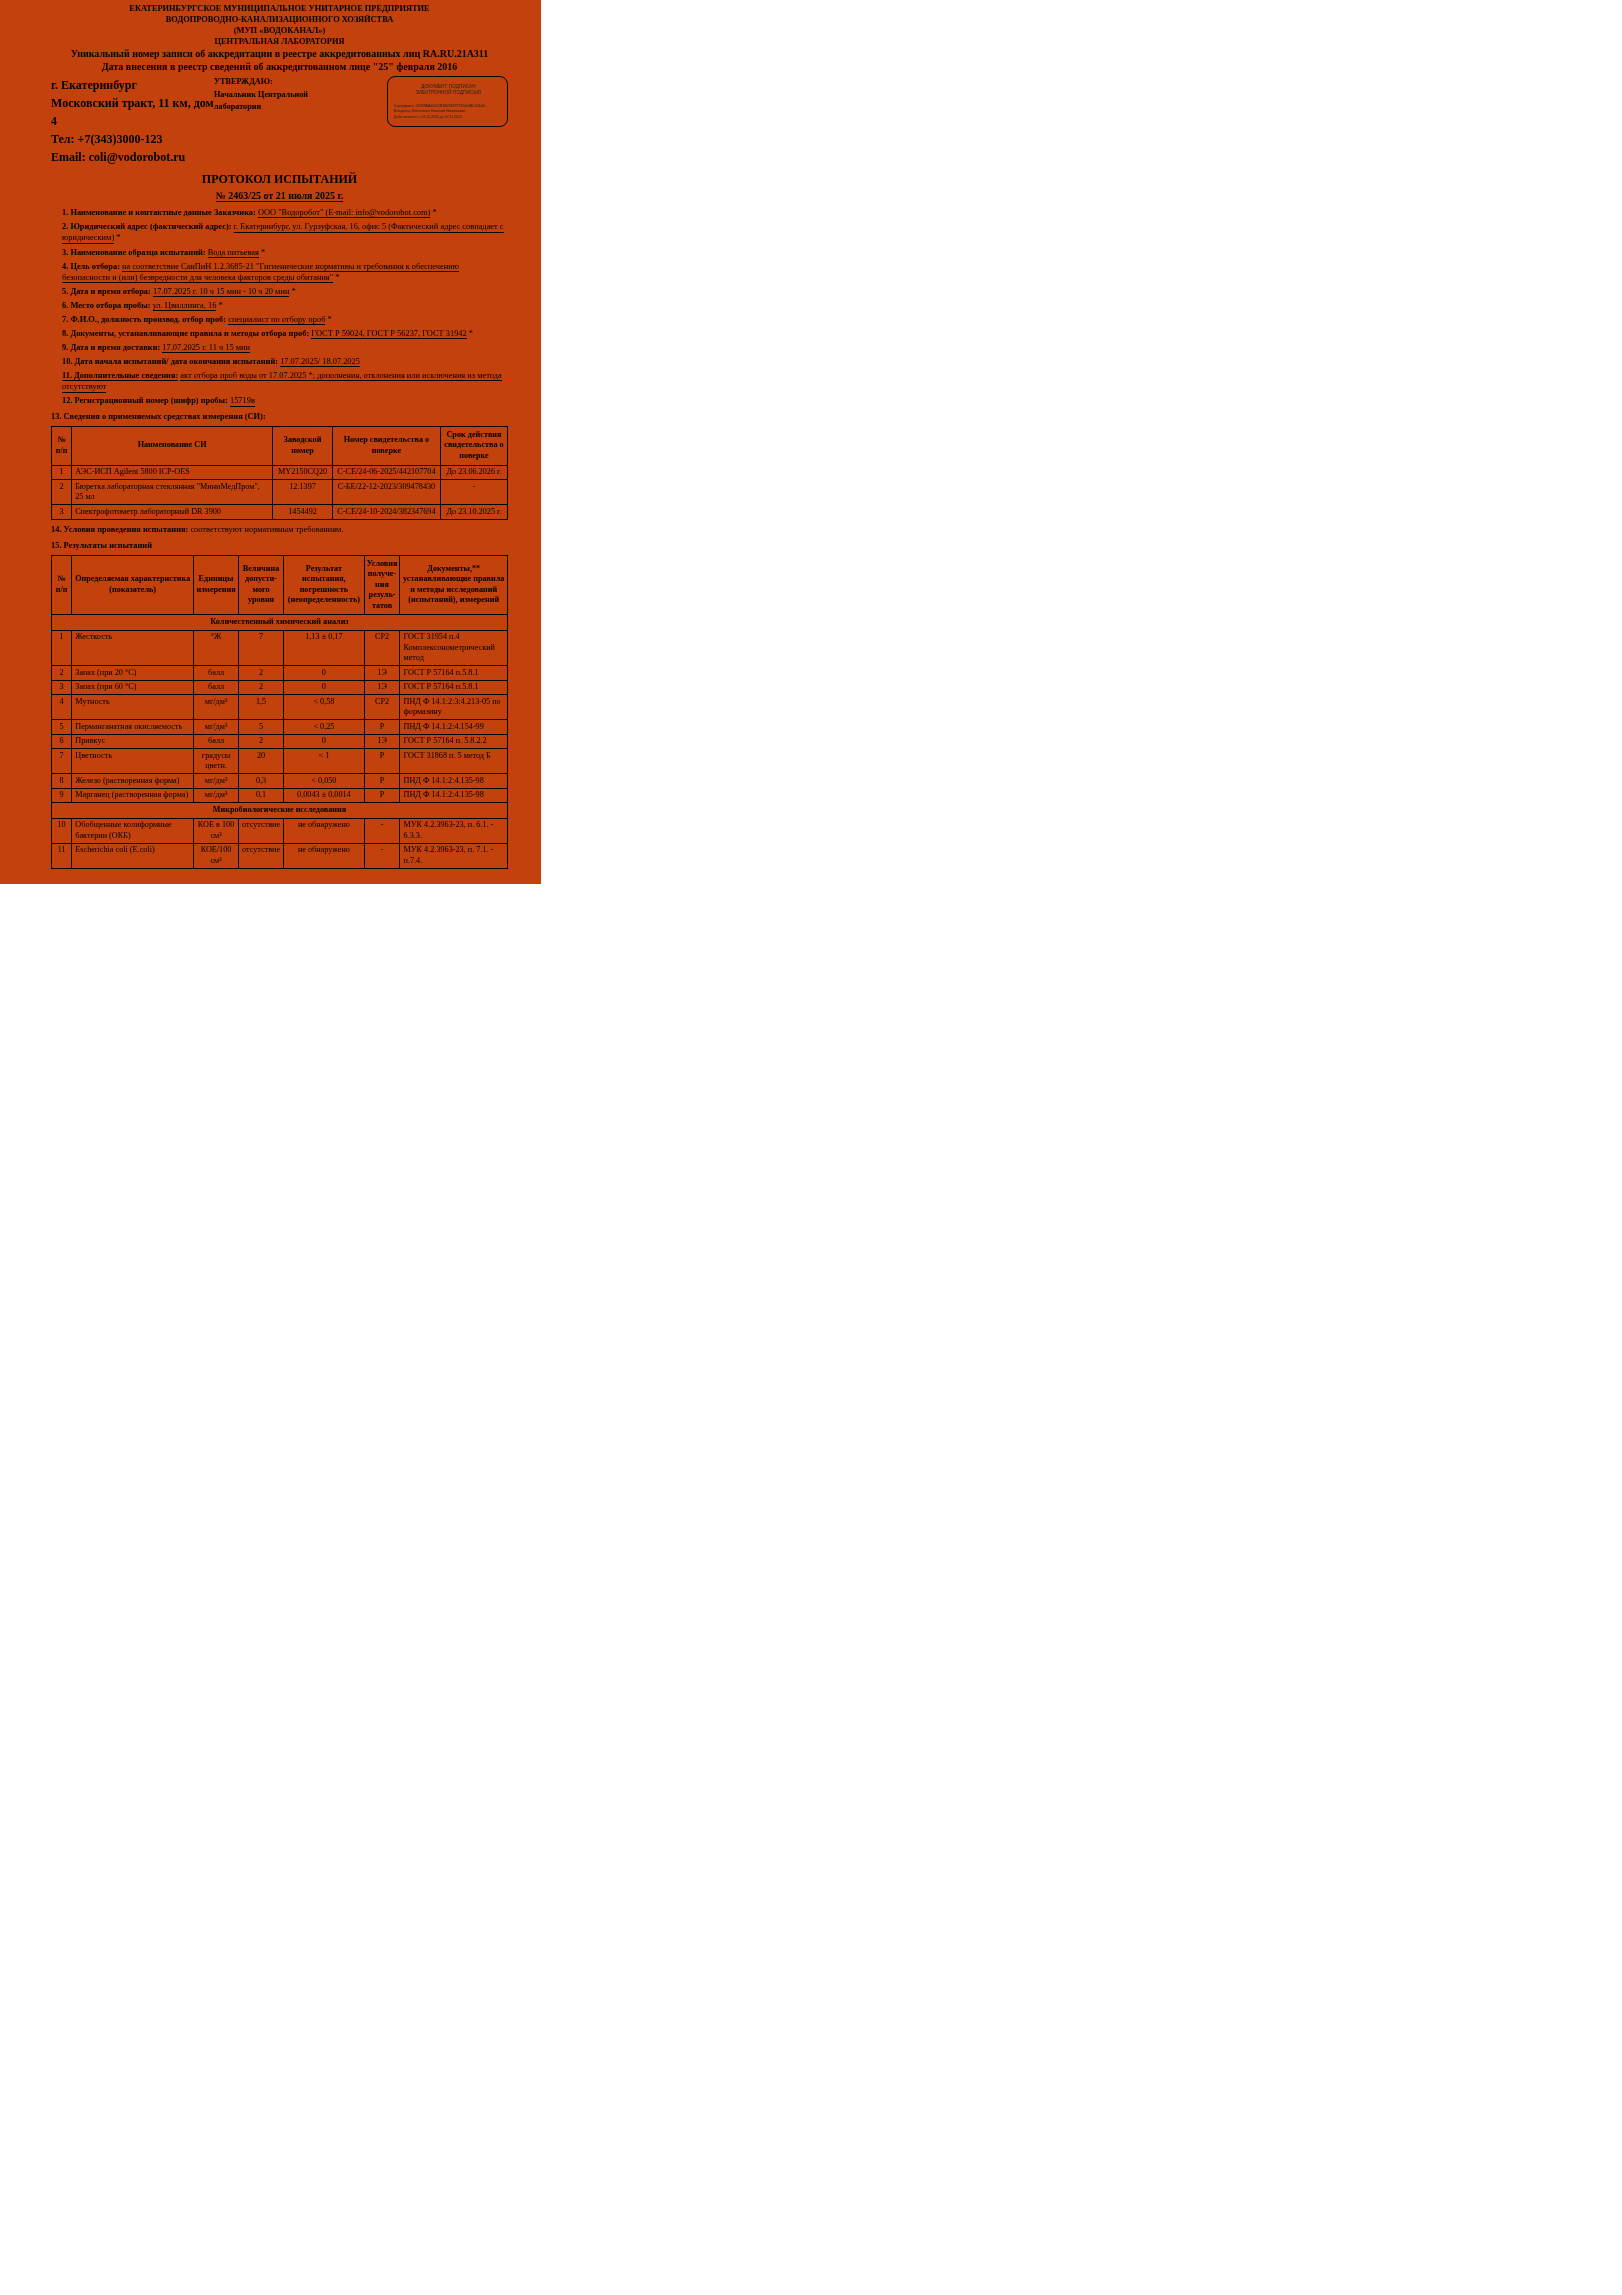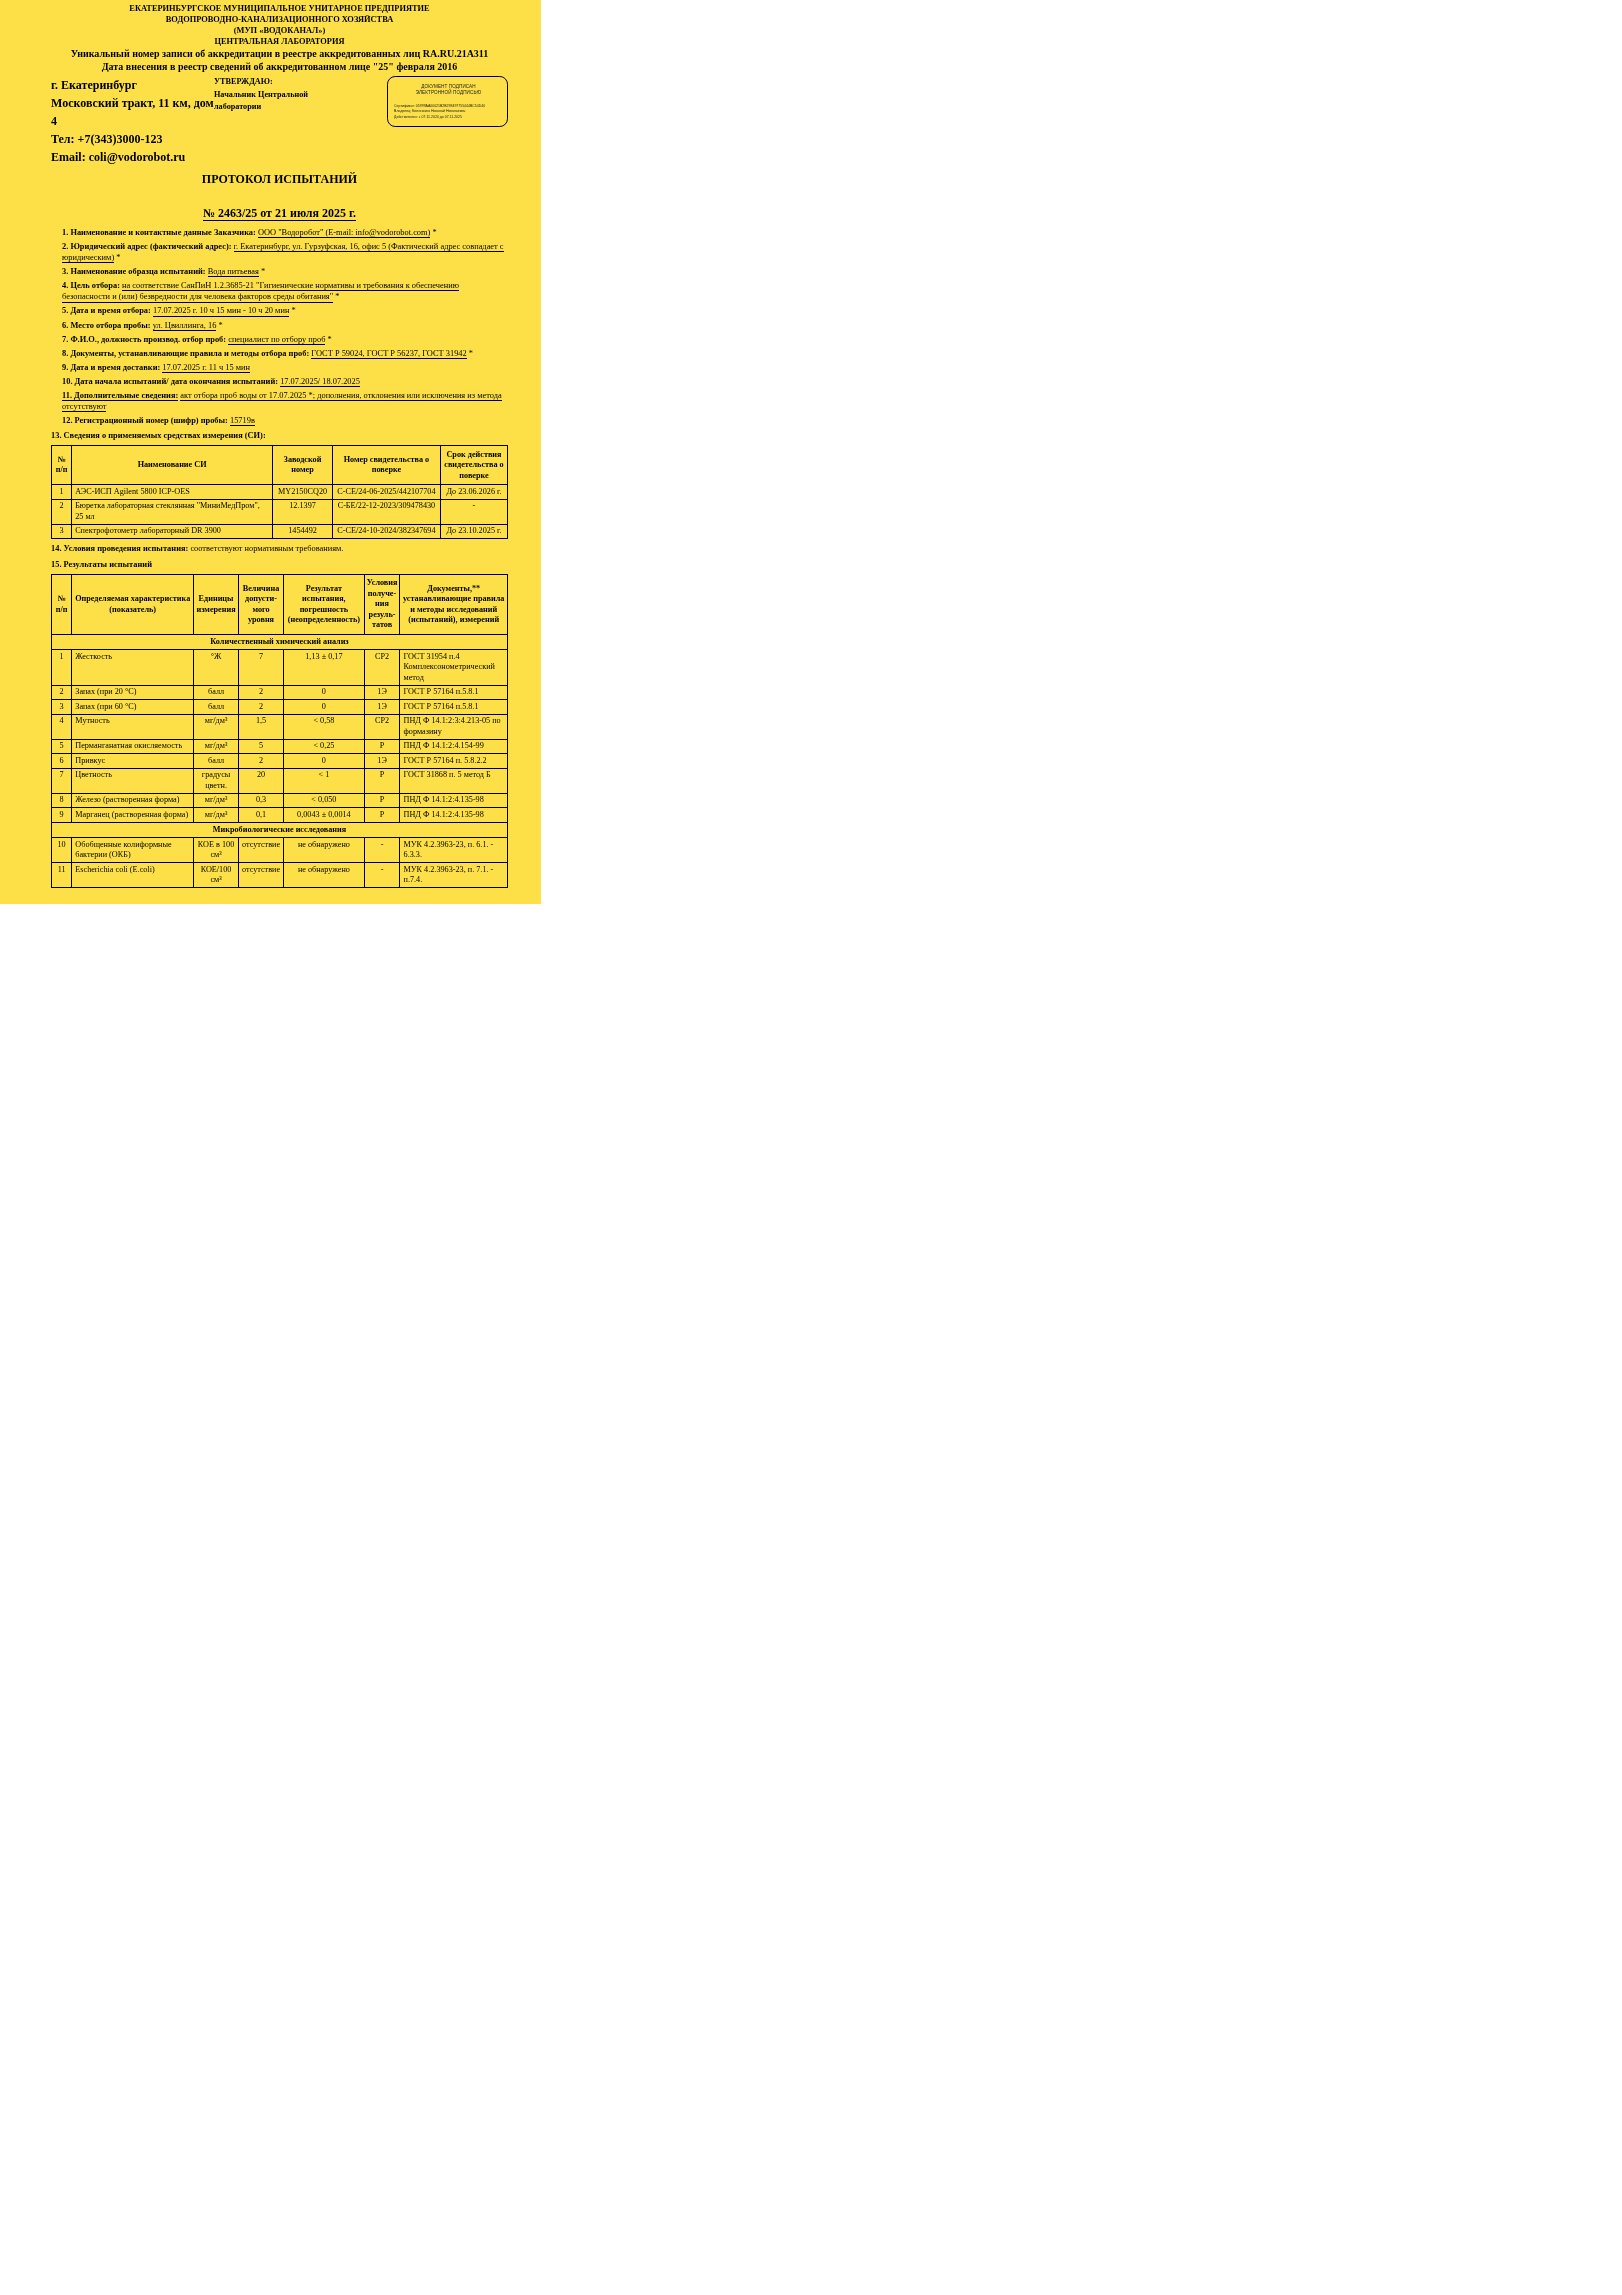--- a/index.html
+++ b/index.html
@@ -1,20 +1,20 @@
 <!DOCTYPE html>
 <html style="font-size:8.2px"><head>
 <meta charset="utf-8">
 <style>
   html,body{margin:0;padding:0;background:#ffffff;}
   .page{
     width:541px;min-height:765px;box-sizing:border-box;
     padding:3.1px 33px 15.3px 51px;
     font-family:"Liberation Serif", serif;
-    font-size:8.4px;color:#000;background:#fde047;
+    font-size:8.4px;color:#000;background:#c2410c;
   }
   
   .doc-header{text-align:center;line-height:1.18;}
   .doc-header div{margin:1px 0;font-weight:bold;}
   .hd-big{font-size:8.4px;}
   .hd-small{font-size:10px;}
   
   .info-row{display:flex;align-items:flex-start;margin-top:4.1px;}
   .contacts{width:163px;font-weight:bold;line-height:1.5;font-size:12px;}
   .approval{width:105px;font-weight:bold;line-height:1.5;font-size:8.2px;}
@@ -22,21 +22,21 @@
     margin-left:auto;width:121px;height:51px;box-sizing:border-box;
     border:1.8px solid #000;border-radius:8.2px;
     padding:6.1px 4.1px 3.1px 6.1px;
     font-family:"Liberation Sans", sans-serif;
   }
   .stamp-title{text-align:center;font-size:4.6px;line-height:1.35;color:#222;letter-spacing:0.1px;}
   .stamp-details{margin-top:8.2px;font-size:3.5px;line-height:1.5;color:#222;}
   
   .title-block{text-align:center;margin-top:5.1px;line-height:1.3;}
   .doc-title{font-weight:bold;font-size:12px;}
-  .doc-number{font-weight:bold;font-size:12px;margin-top:19px;}
+  .doc-number{font-weight:bold;font-size:10px;margin-top:2px;}
   
   .items{margin-top:5.1px;margin-left:11px;}
   .item{margin:2.8px 0;line-height:1.34;}
   .lbl{font-weight:bold;}
   .u{border-bottom:1.3px solid #000;padding-bottom:0.3px;}
   .sec-heading{margin:5.1px 0 3.1px 0;font-weight:bold;line-height:1.3;}
   
   table.tbl{border-collapse:collapse;width:100%;border:1.5px solid #000;margin-top:3.1px;}
   .tbl th,.tbl td{
     border:0.5px solid #000;border-top-width:1.5px;border-bottom-width:1.5px;

